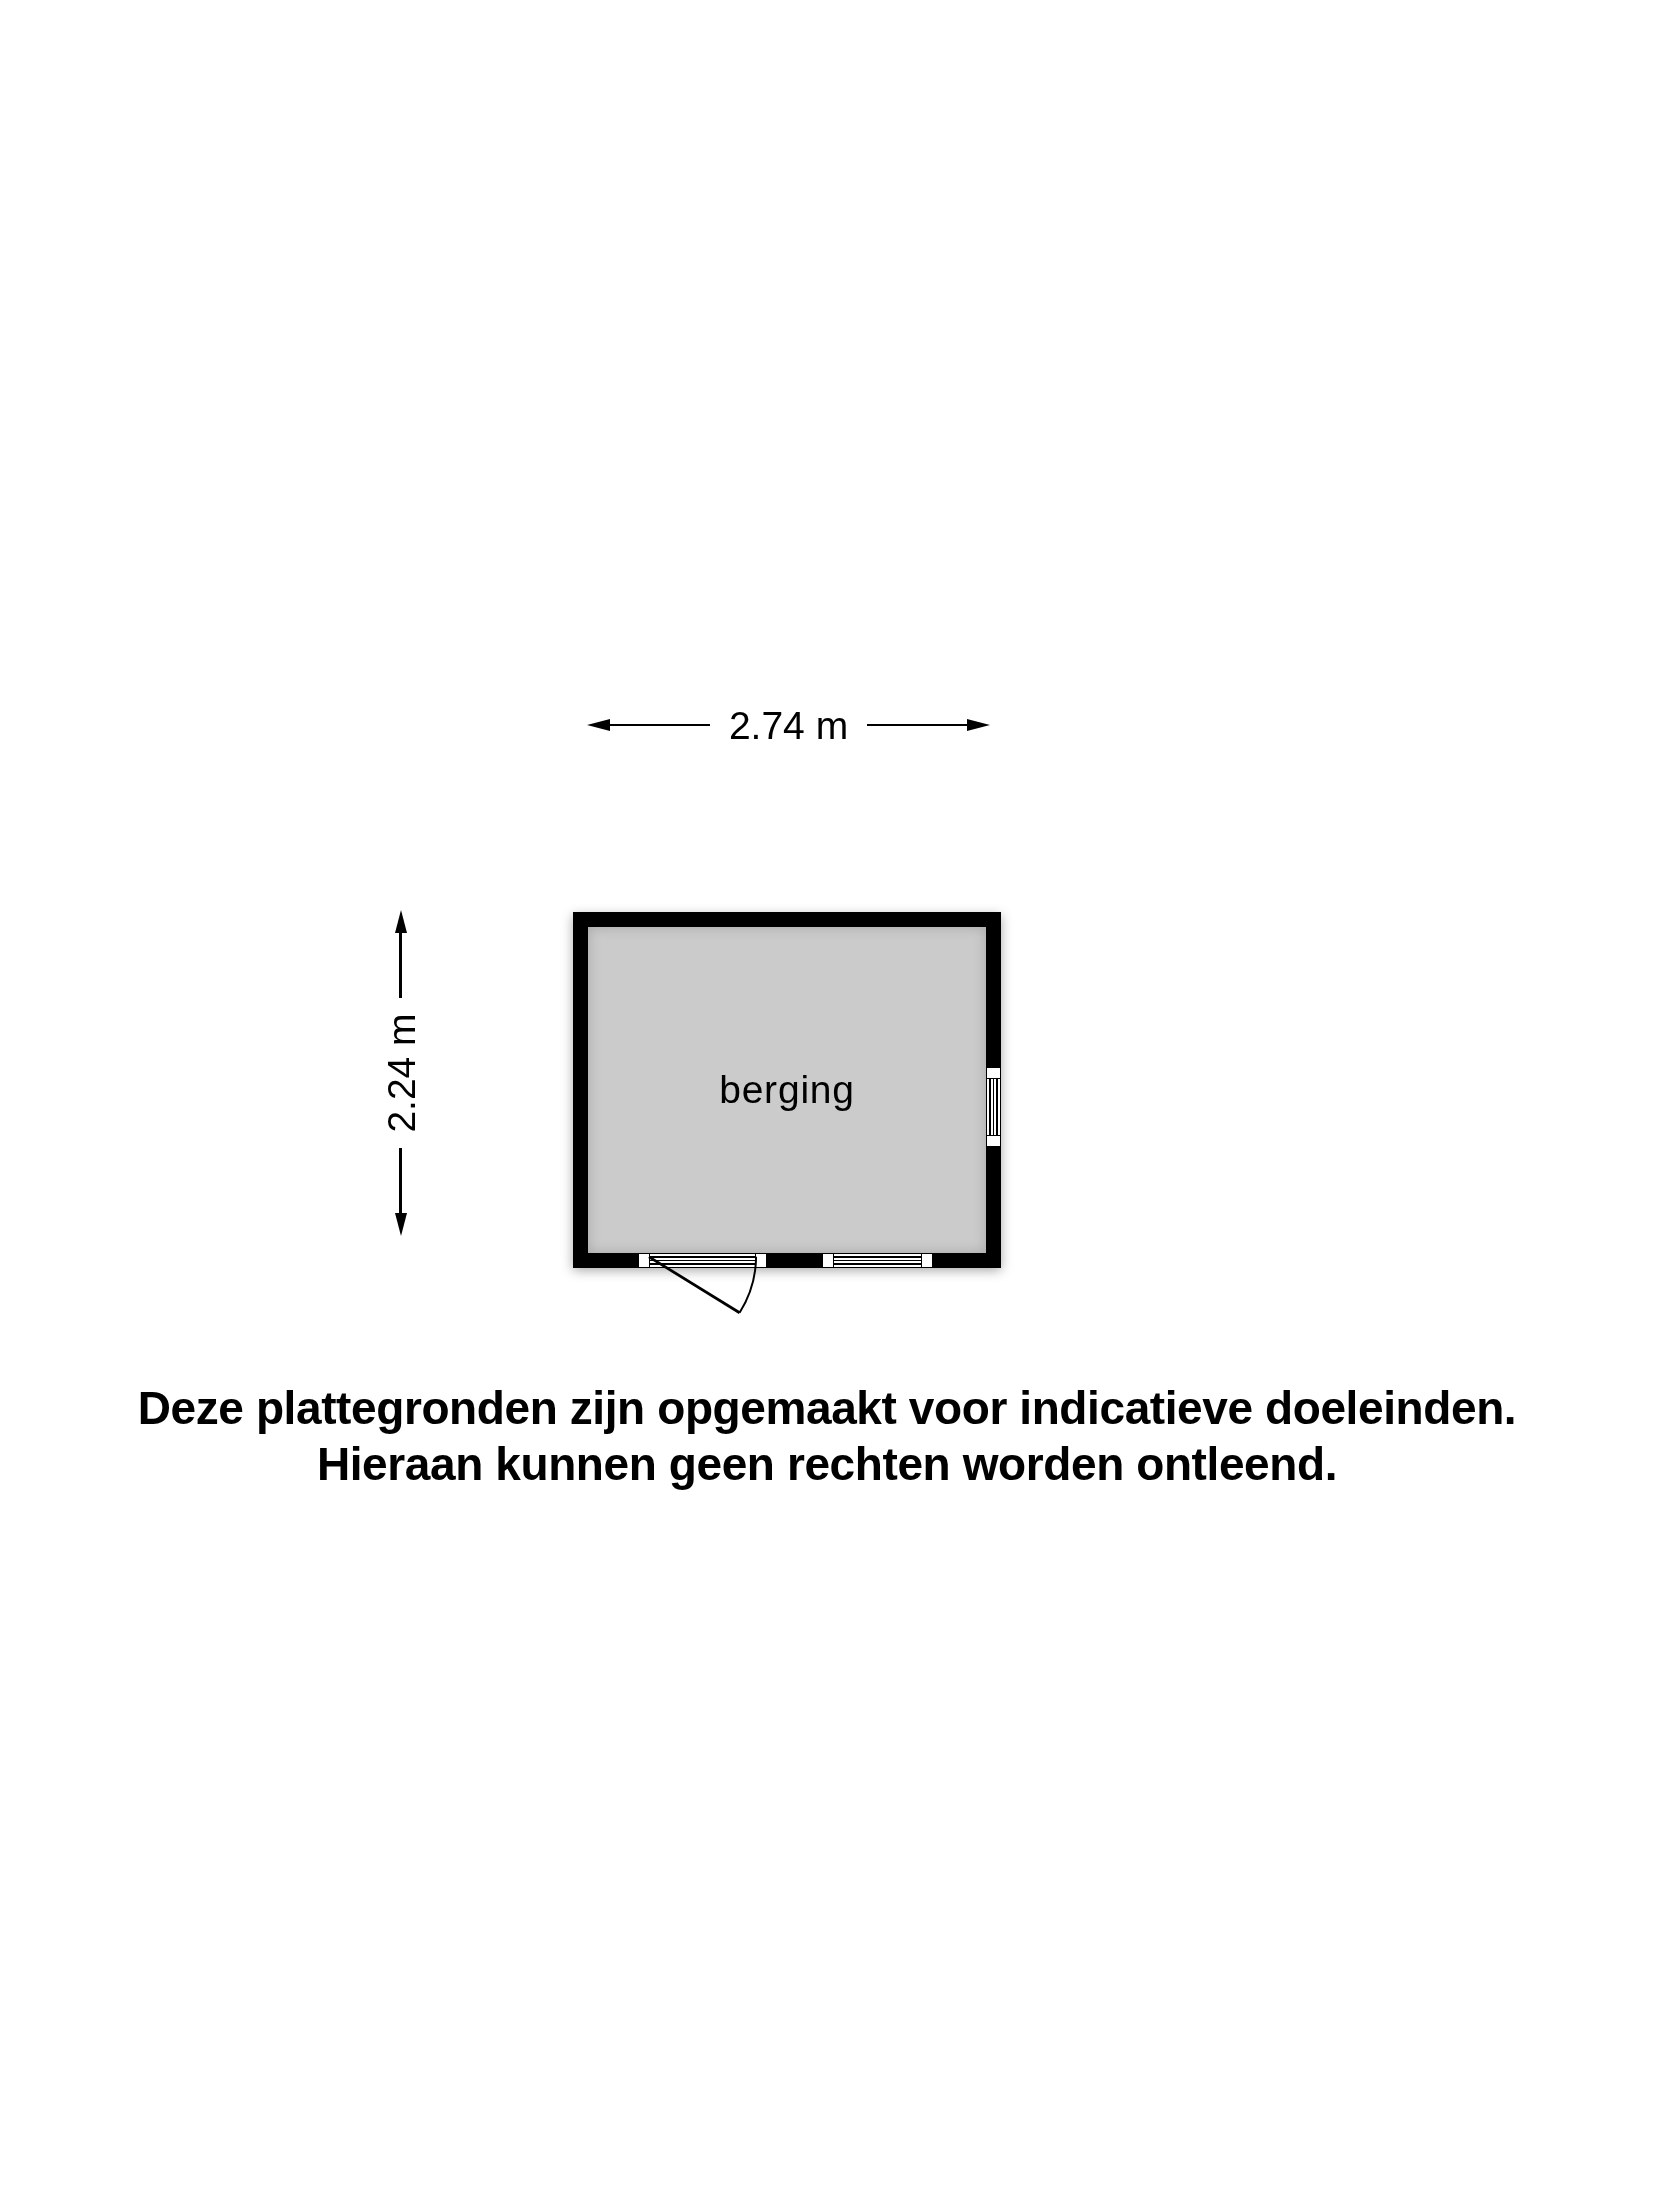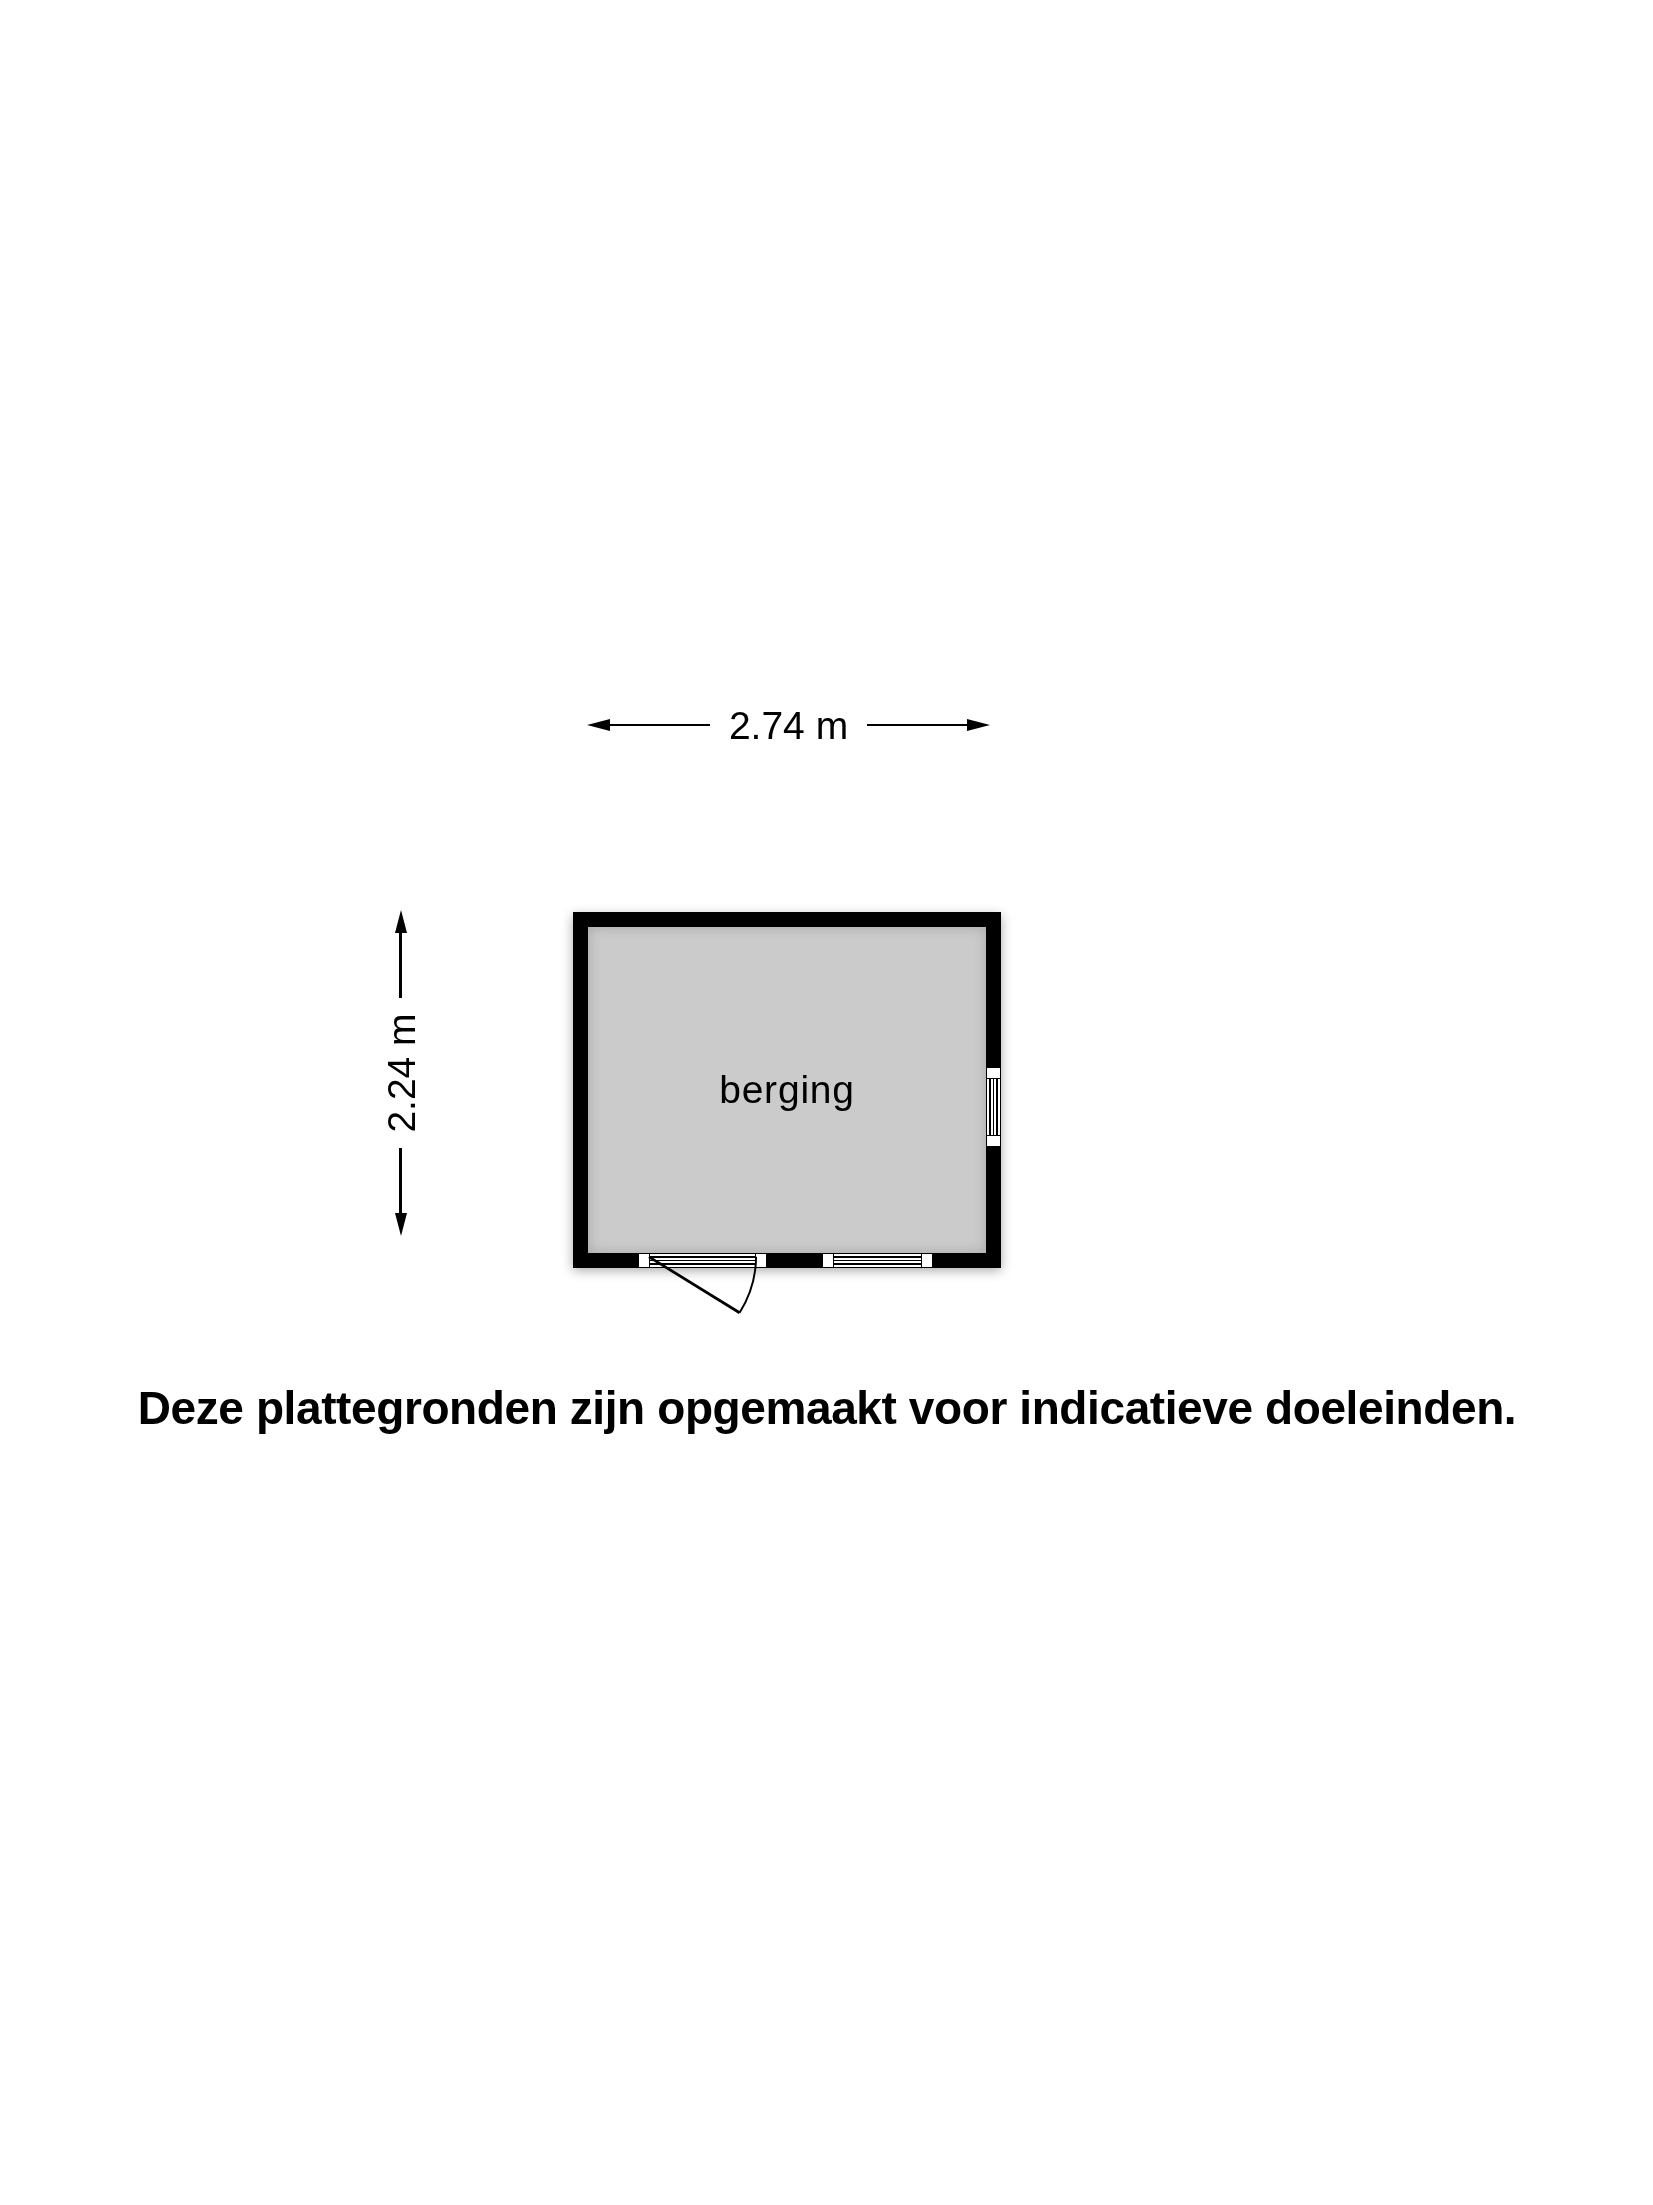--- a/index.html
+++ b/index.html
@@ -228,16 +228,17 @@
     </div>
   </div>
 
   <svg class="door-swing" width="126" height="71" viewBox="0 0 160 90">
     <path d="M 136 1 A 135 135 0 0 1 115 72" fill="none" stroke="#000000" stroke-width="2.5"></path>
     <line x1="0" y1="1" x2="115" y2="72" stroke="#000000" stroke-width="3.5"></line>
   </svg>
 
   <div class="disclaimer">
     <div>Deze plattegronden zijn opgemaakt voor indicatieve doeleinden.</div>
+    <div>Hieraan kunnen geen rechten worden ontleend.</div>
   </div>
 
 </div>
 
 
 </body></html>

